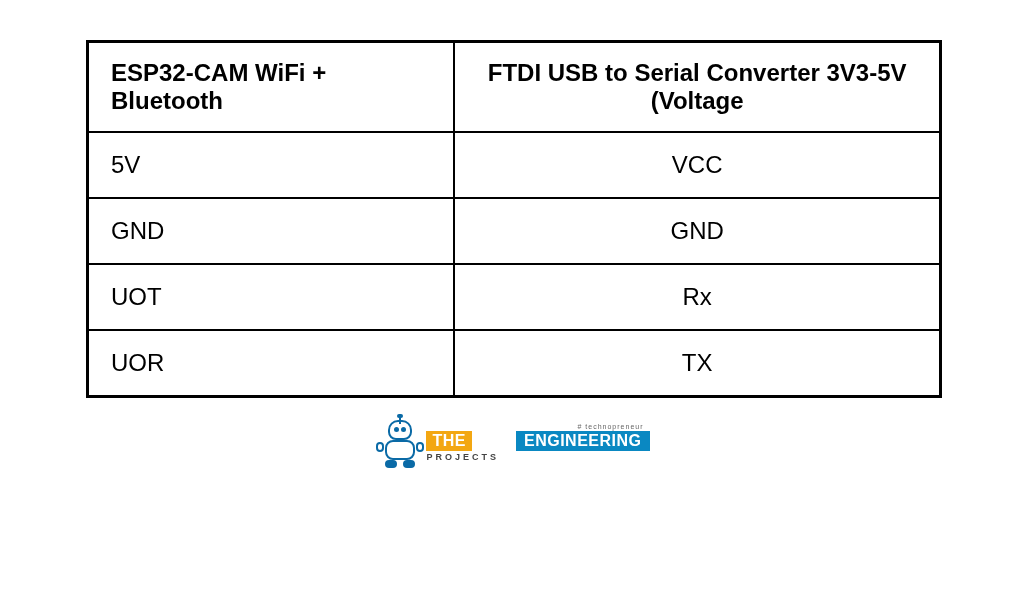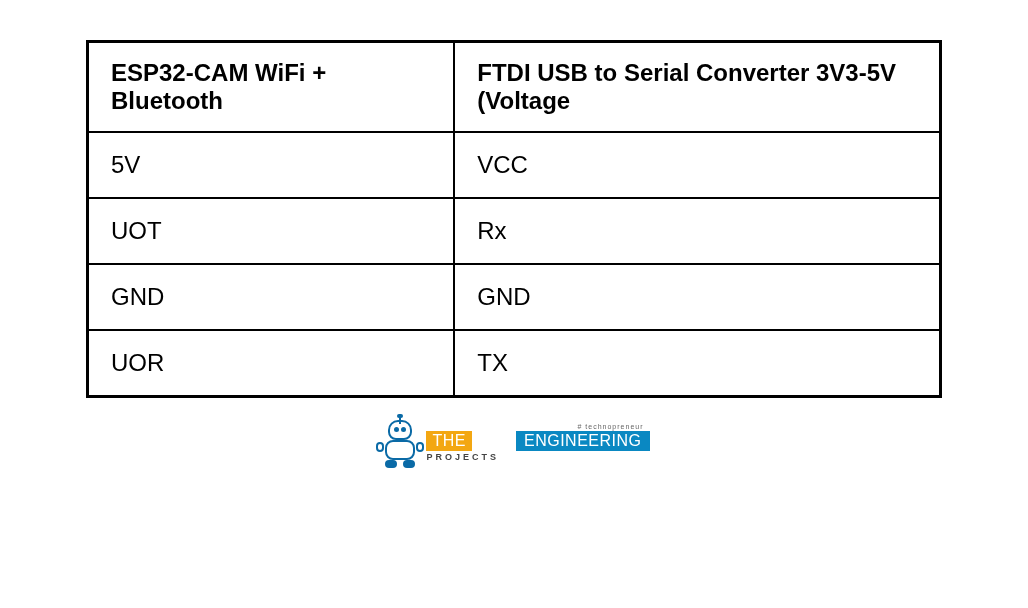--- a/index.html
+++ b/index.html
@@ -27,20 +27,21 @@
       font-size: 24px;
       color: #000;
       vertical-align: middle;
       height: 66px;
     }
     .pinout-table .col-left {
       width: 43%;
     }
     .pinout-table .col-right {
       width: 57%;
+      text-align: center;
     }
     .pinout-table .hdr {
       font-weight: 700;
     }
     .logo-wrap {
       width: 100%;
       display: flex;
       justify-content: center;
       margin-top: 20px;
     }
@@ -133,21 +134,21 @@
       font-size: 7px;
       letter-spacing: 1px;
       color: #666;
       text-align: right;
       padding-right: 6px;
       margin-bottom: 1px;
     }
     .logo-main {
       display: flex;
       align-items: stretch;
-      font-weight: 400;
+      font-weight: 700;
       font-size: 16px;
       letter-spacing: 0.5px;
       gap: 44px;
     }
     .logo-the {
       background: #f3a712;
       color: #fff;
       padding: 2px 6px;
     }
     .logo-eng {
@@ -172,26 +173,26 @@
   <tbody>
     <tr>
       <td class="col-left hdr">ESP32-CAM WiFi + Bluetooth</td>
       <td class="col-right hdr">FTDI USB to Serial Converter 3V3-5V (Voltage</td>
     </tr>
     <tr>
       <td class="col-left">5V</td>
       <td class="col-right">VCC</td>
     </tr>
     <tr>
+      <td class="col-left">GND</td>
+      <td class="col-right">GND</td>
+    </tr>
+    <tr>
       <td class="col-left">UOT</td>
       <td class="col-right">Rx</td>
-    </tr>
-    <tr>
-      <td class="col-left">GND</td>
-      <td class="col-right">GND</td>
     </tr>
     <tr>
       <td class="col-left">UOR</td>
       <td class="col-right">TX</td>
     </tr>
   </tbody>
 </table>
 
 <div class="logo-wrap">
   <div class="logo">

